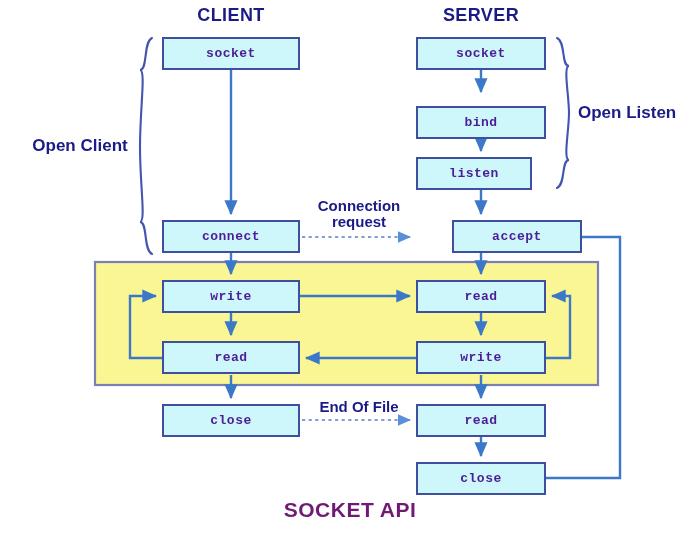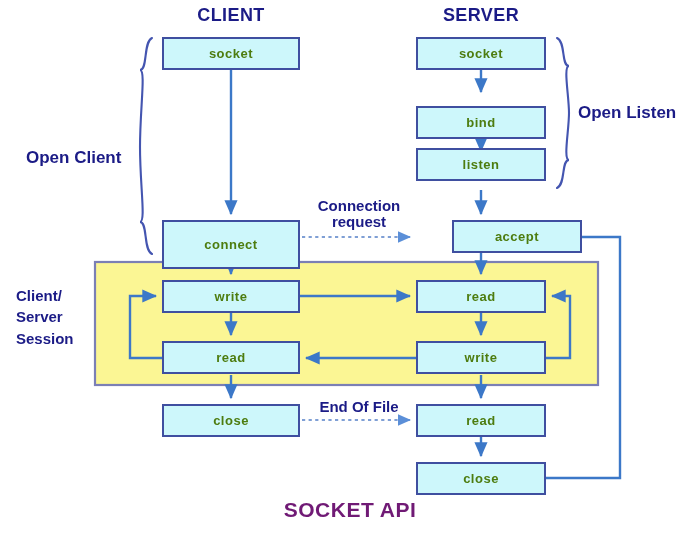--- a/index.html
+++ b/index.html
@@ -4,22 +4,22 @@
 <style>
   html,body{margin:0;padding:0;background:#ffffff;}
   body{width:700px;height:550px;overflow:hidden;
        font-family:"Liberation Sans",sans-serif;}
   #stage{position:relative;width:700px;height:550px;background:#fff;}
   svg#wires{position:absolute;left:0;top:0;width:700px;height:550px;}
 
   .node{position:absolute;box-sizing:border-box;
         background:#cdf7fb;border:2px solid #3f4fa0;
         display:flex;align-items:center;justify-content:center;
-        font-family:Liberation Sans, sans-serif;
-        font-weight:700;font-size:13px;color:#4d7c0f;letter-spacing:0.5px;}
+        font-family:Liberation Mono, monospace;
+        font-weight:700;font-size:13px;color:#4c1d95;letter-spacing:0.5px;}
 
   .col-head{position:absolute;font-size:18px;font-weight:700;
             color:#1b1b86;letter-spacing:0.4px;text-align:center;}
 
   .brace-label{position:absolute;font-size:17px;font-weight:700;color:#1b1b86;}
 
   .edge-label{position:absolute;font-size:15px;font-weight:700;
               color:#1b1b86;text-align:center;line-height:1.05;}
 
   .session-label{position:absolute;font-size:15px;font-weight:700;
@@ -79,42 +79,37 @@
     <path d="M416,358 L306,358" stroke="#3c78c8" stroke-width="2.4" fill="none" marker-end="url(#ah)"></path>
 
     <path d="M302,237 L410,237" stroke="#7f9fd5" stroke-width="2.2" stroke-dasharray="3.2 3.4" fill="none" marker-end="url(#ahd)"></path>
 
     <path d="M302,420 L410,420" stroke="#7f9fd5" stroke-width="2.2" stroke-dasharray="3.2 3.4" fill="none" marker-end="url(#ahd)"></path>
 
     <path d="M546,478 L620,478 L620,237 L552,237" stroke="#3c78c8" stroke-width="2.4" fill="none" marker-end="url(#ah)"></path>
   </svg>
 
   <div class="node" style="left:162px;top:37px;width:138px;height:33px;">socket</div>
-  <div class="node" style="left:162px;top:220px;width:138px;height:49px;">connect</div>
+  <div class="node" style="left:162px;top:220px;width:138px;height:33px;">connect</div>
   <div class="node" style="left:162px;top:280px;width:138px;height:33px;">write</div>
   <div class="node" style="left:162px;top:341px;width:138px;height:33px;">read</div>
   <div class="node" style="left:162px;top:404px;width:138px;height:33px;">close</div>
 
   <div class="node" style="left:416px;top:37px;width:130px;height:33px;">socket</div>
   <div class="node" style="left:416px;top:98px;width:130px;height:33px;margin-top:8px;">bind</div>
-  <div class="node" style="left:416px;top:148px;width:130px;height:33px;">listen</div>
+  <div class="node" style="left:416px;top:157px;width:116px;height:33px;">listen</div>
   <div class="node" style="left:416px;top:220px;width:130px;height:33px;margin-left:36px;">accept</div>
   <div class="node" style="left:416px;top:280px;width:130px;height:33px;">read</div>
   <div class="node" style="left:416px;top:341px;width:130px;height:33px;">write</div>
   <div class="node" style="left:416px;top:404px;width:130px;height:33px;">read</div>
   <div class="node" style="left:416px;top:462px;width:130px;height:33px;">close</div>
 
-  <div class="brace-label" style="left:26px;top:136px;width:120px;text-align:left;margin-top:12px;">Open Client</div>
+  <div class="brace-label" style="left:20px;top:136px;width:120px;text-align:center;">Open Client</div>
   <div class="brace-label" style="left:578px;top:103px;width:120px;text-align:left;">Open Listen</div>
 
-  <div class="session-label" style="left:16px;top:285px;width:78px;">
-    <div>Client/</div>
-    <div>Server</div>
-    <div>Session</div>
-  </div>
 
   <div class="edge-label" style="left:303px;top:198px;width:112px;">
     <div>Connection</div>
     <div>request</div>
   </div>
 
   <div class="edge-label" style="left:303px;top:399px;width:112px;">
     <div>End Of File</div>
   </div>
 

